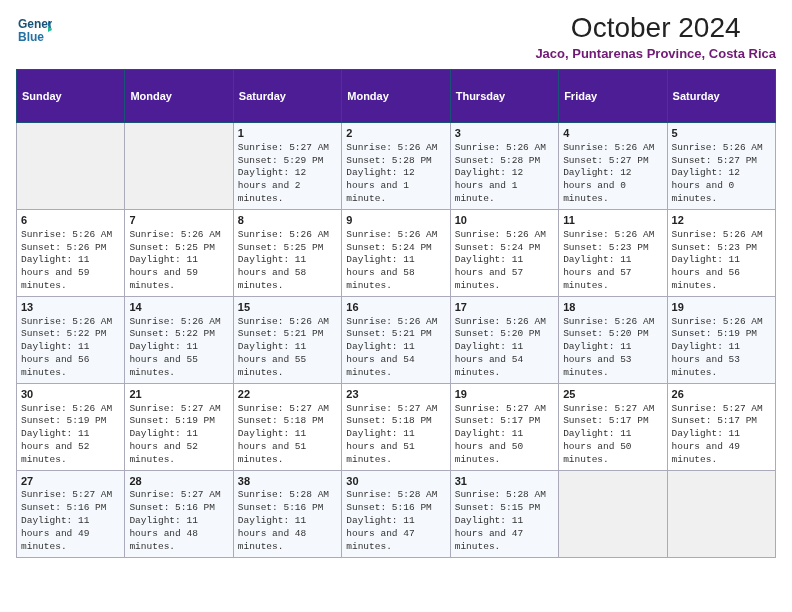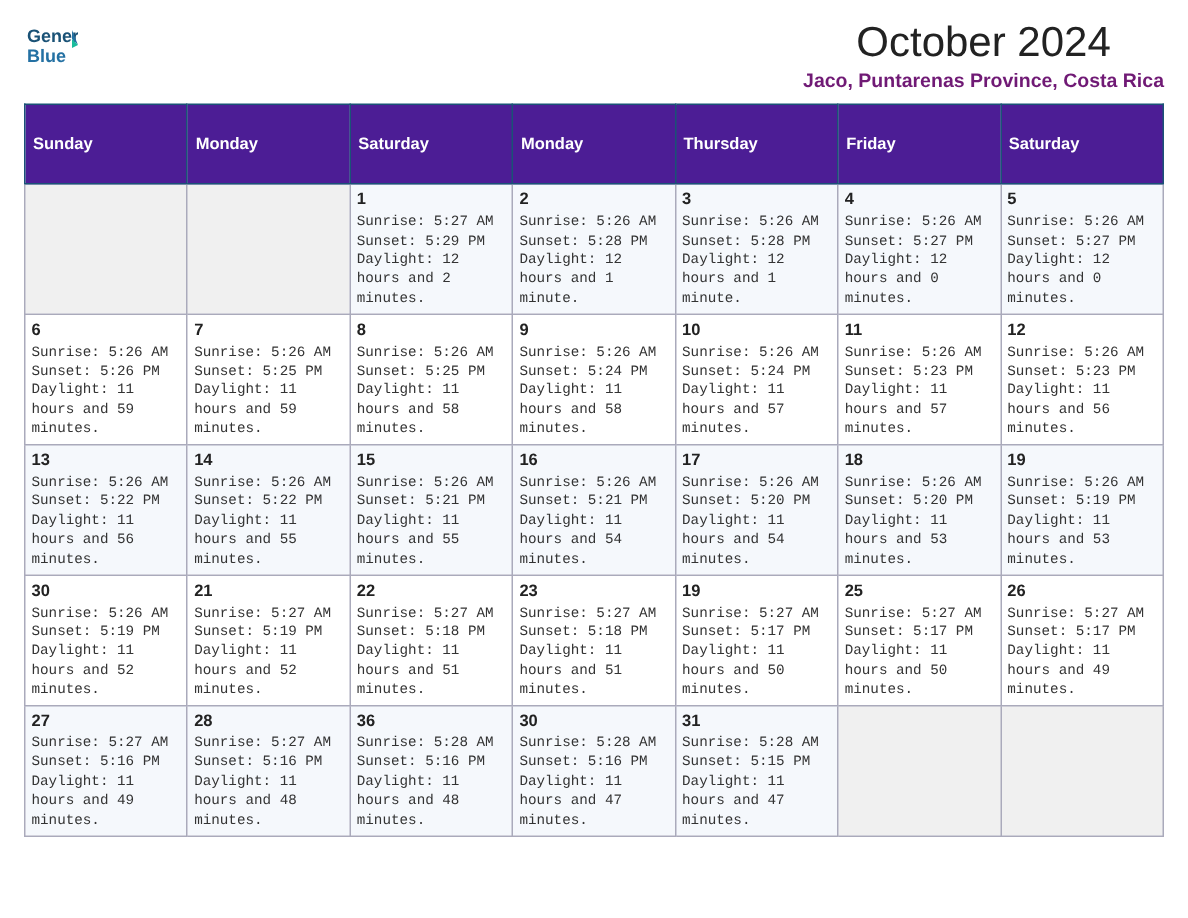--- a/index.html
+++ b/index.html
@@ -243,21 +243,21 @@
         <tr>
           <td>
             <span class="day-num">27</span>
             <div class="day-info">Sunrise: 5:27 AM<br>Sunset: 5:16 PM<br>Daylight: 11 hours and 49 minutes.</div>
           </td>
           <td>
             <span class="day-num">28</span>
             <div class="day-info">Sunrise: 5:27 AM<br>Sunset: 5:16 PM<br>Daylight: 11 hours and 48 minutes.</div>
           </td>
           <td>
-            <span class="day-num">36</span>
+            <span class="day-num">38</span>
             <div class="day-info">Sunrise: 5:28 AM<br>Sunset: 5:16 PM<br>Daylight: 11 hours and 48 minutes.</div>
           </td>
           <td>
             <span class="day-num">30</span>
             <div class="day-info">Sunrise: 5:28 AM<br>Sunset: 5:16 PM<br>Daylight: 11 hours and 47 minutes.</div>
           </td>
           <td>
             <span class="day-num">31</span>
             <div class="day-info">Sunrise: 5:28 AM<br>Sunset: 5:15 PM<br>Daylight: 11 hours and 47 minutes.</div>
           </td>

